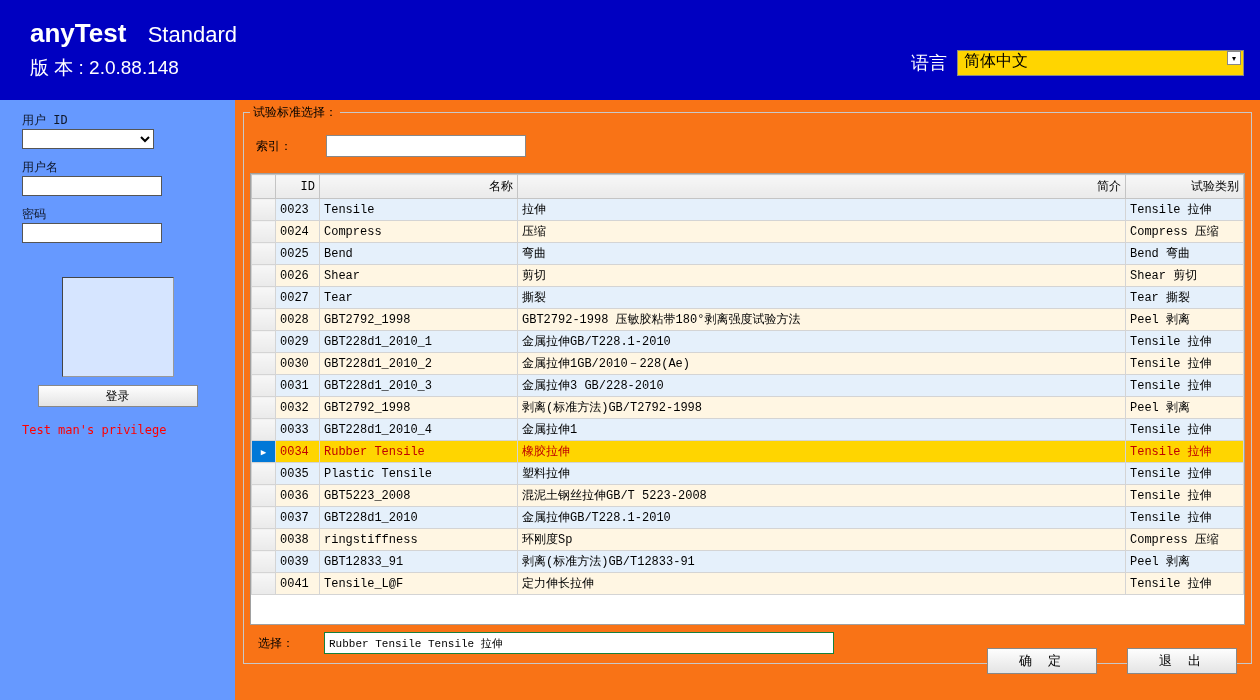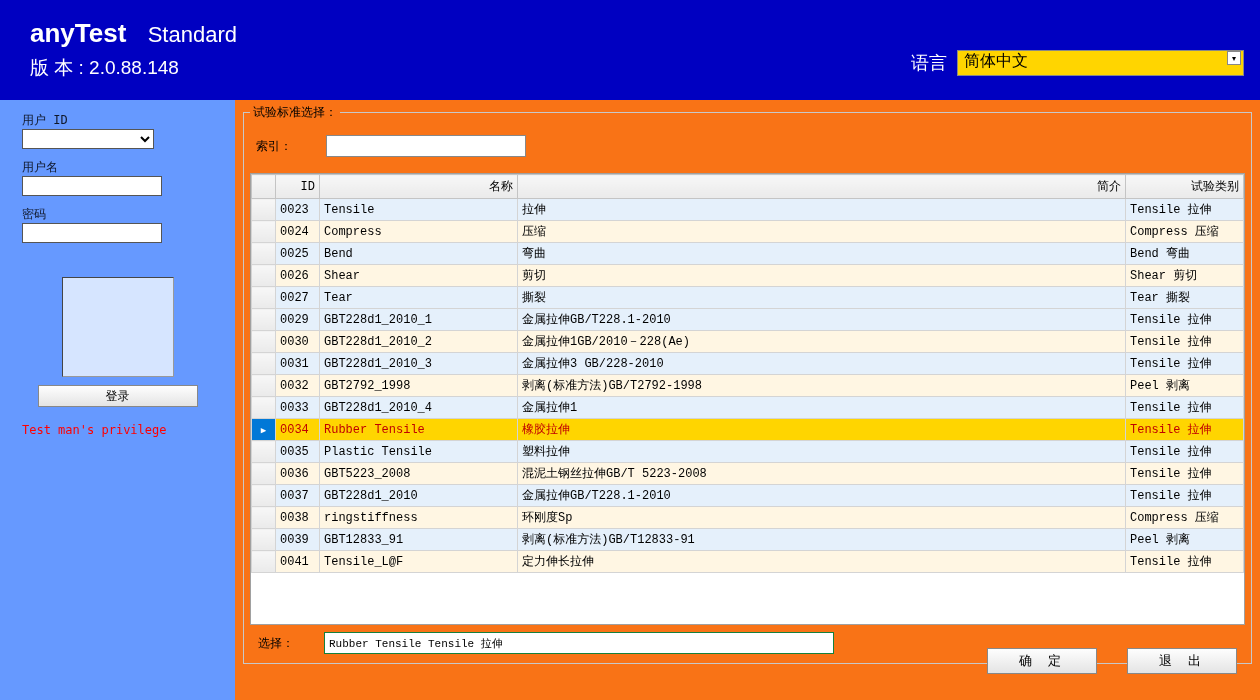--- a/index.html
+++ b/index.html
@@ -193,20 +193,27 @@
                   <td>剪切</td>
                   <td>Shear 剪切</td>
                 </tr>
                 <tr class="even">
                   <td class="rowhdr"></td>
                   <td>0027</td>
                   <td>Tear</td>
                   <td>撕裂</td>
                   <td>Tear 撕裂</td>
                 </tr>
+                <tr class="odd">
+                  <td class="rowhdr"></td>
+                  <td>0028</td>
+                  <td>GBT2792_1998</td>
+                  <td>GBT2792-1998 压敏胶粘带180°剥离强度试验方法</td>
+                  <td>Peel 剥离</td>
+                </tr>
                 <tr class="even">
                   <td class="rowhdr"></td>
                   <td>0029</td>
                   <td>GBT228d1_2010_1</td>
                   <td>金属拉伸GB/T228.1-2010</td>
                   <td>Tensile 拉伸</td>
                 </tr>
                 <tr class="odd">
                   <td class="rowhdr"></td>
                   <td>0030</td>

